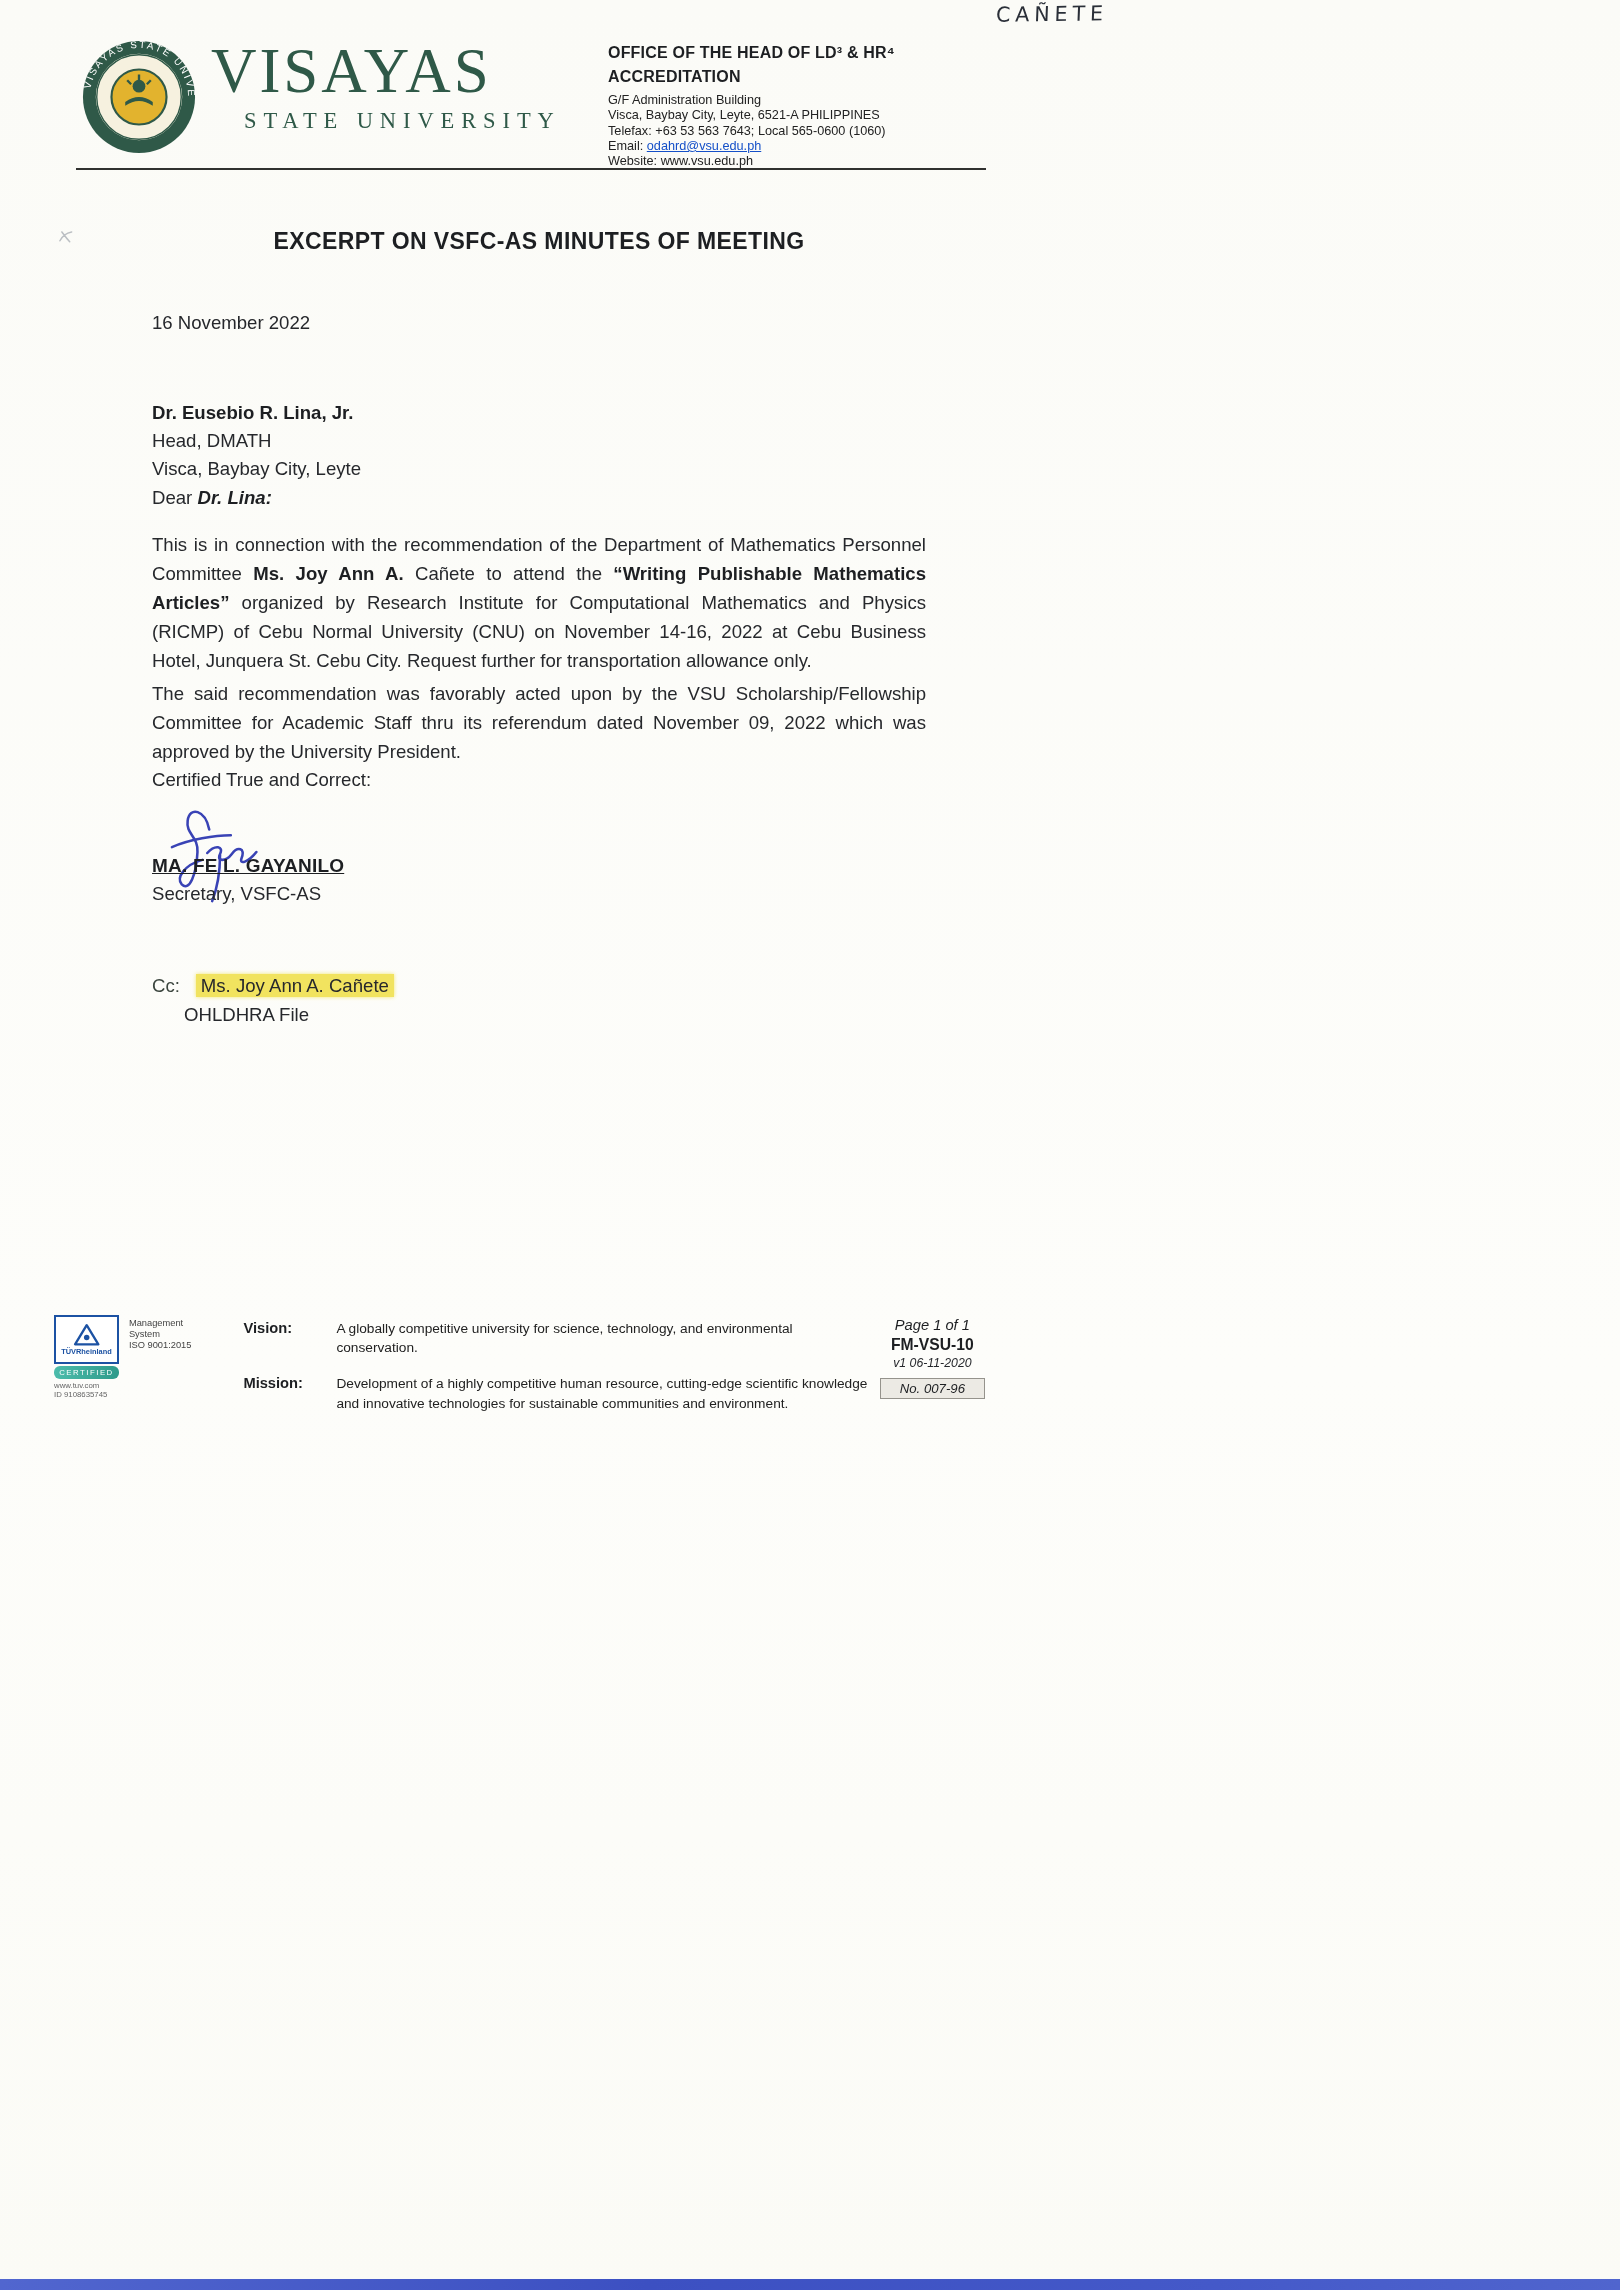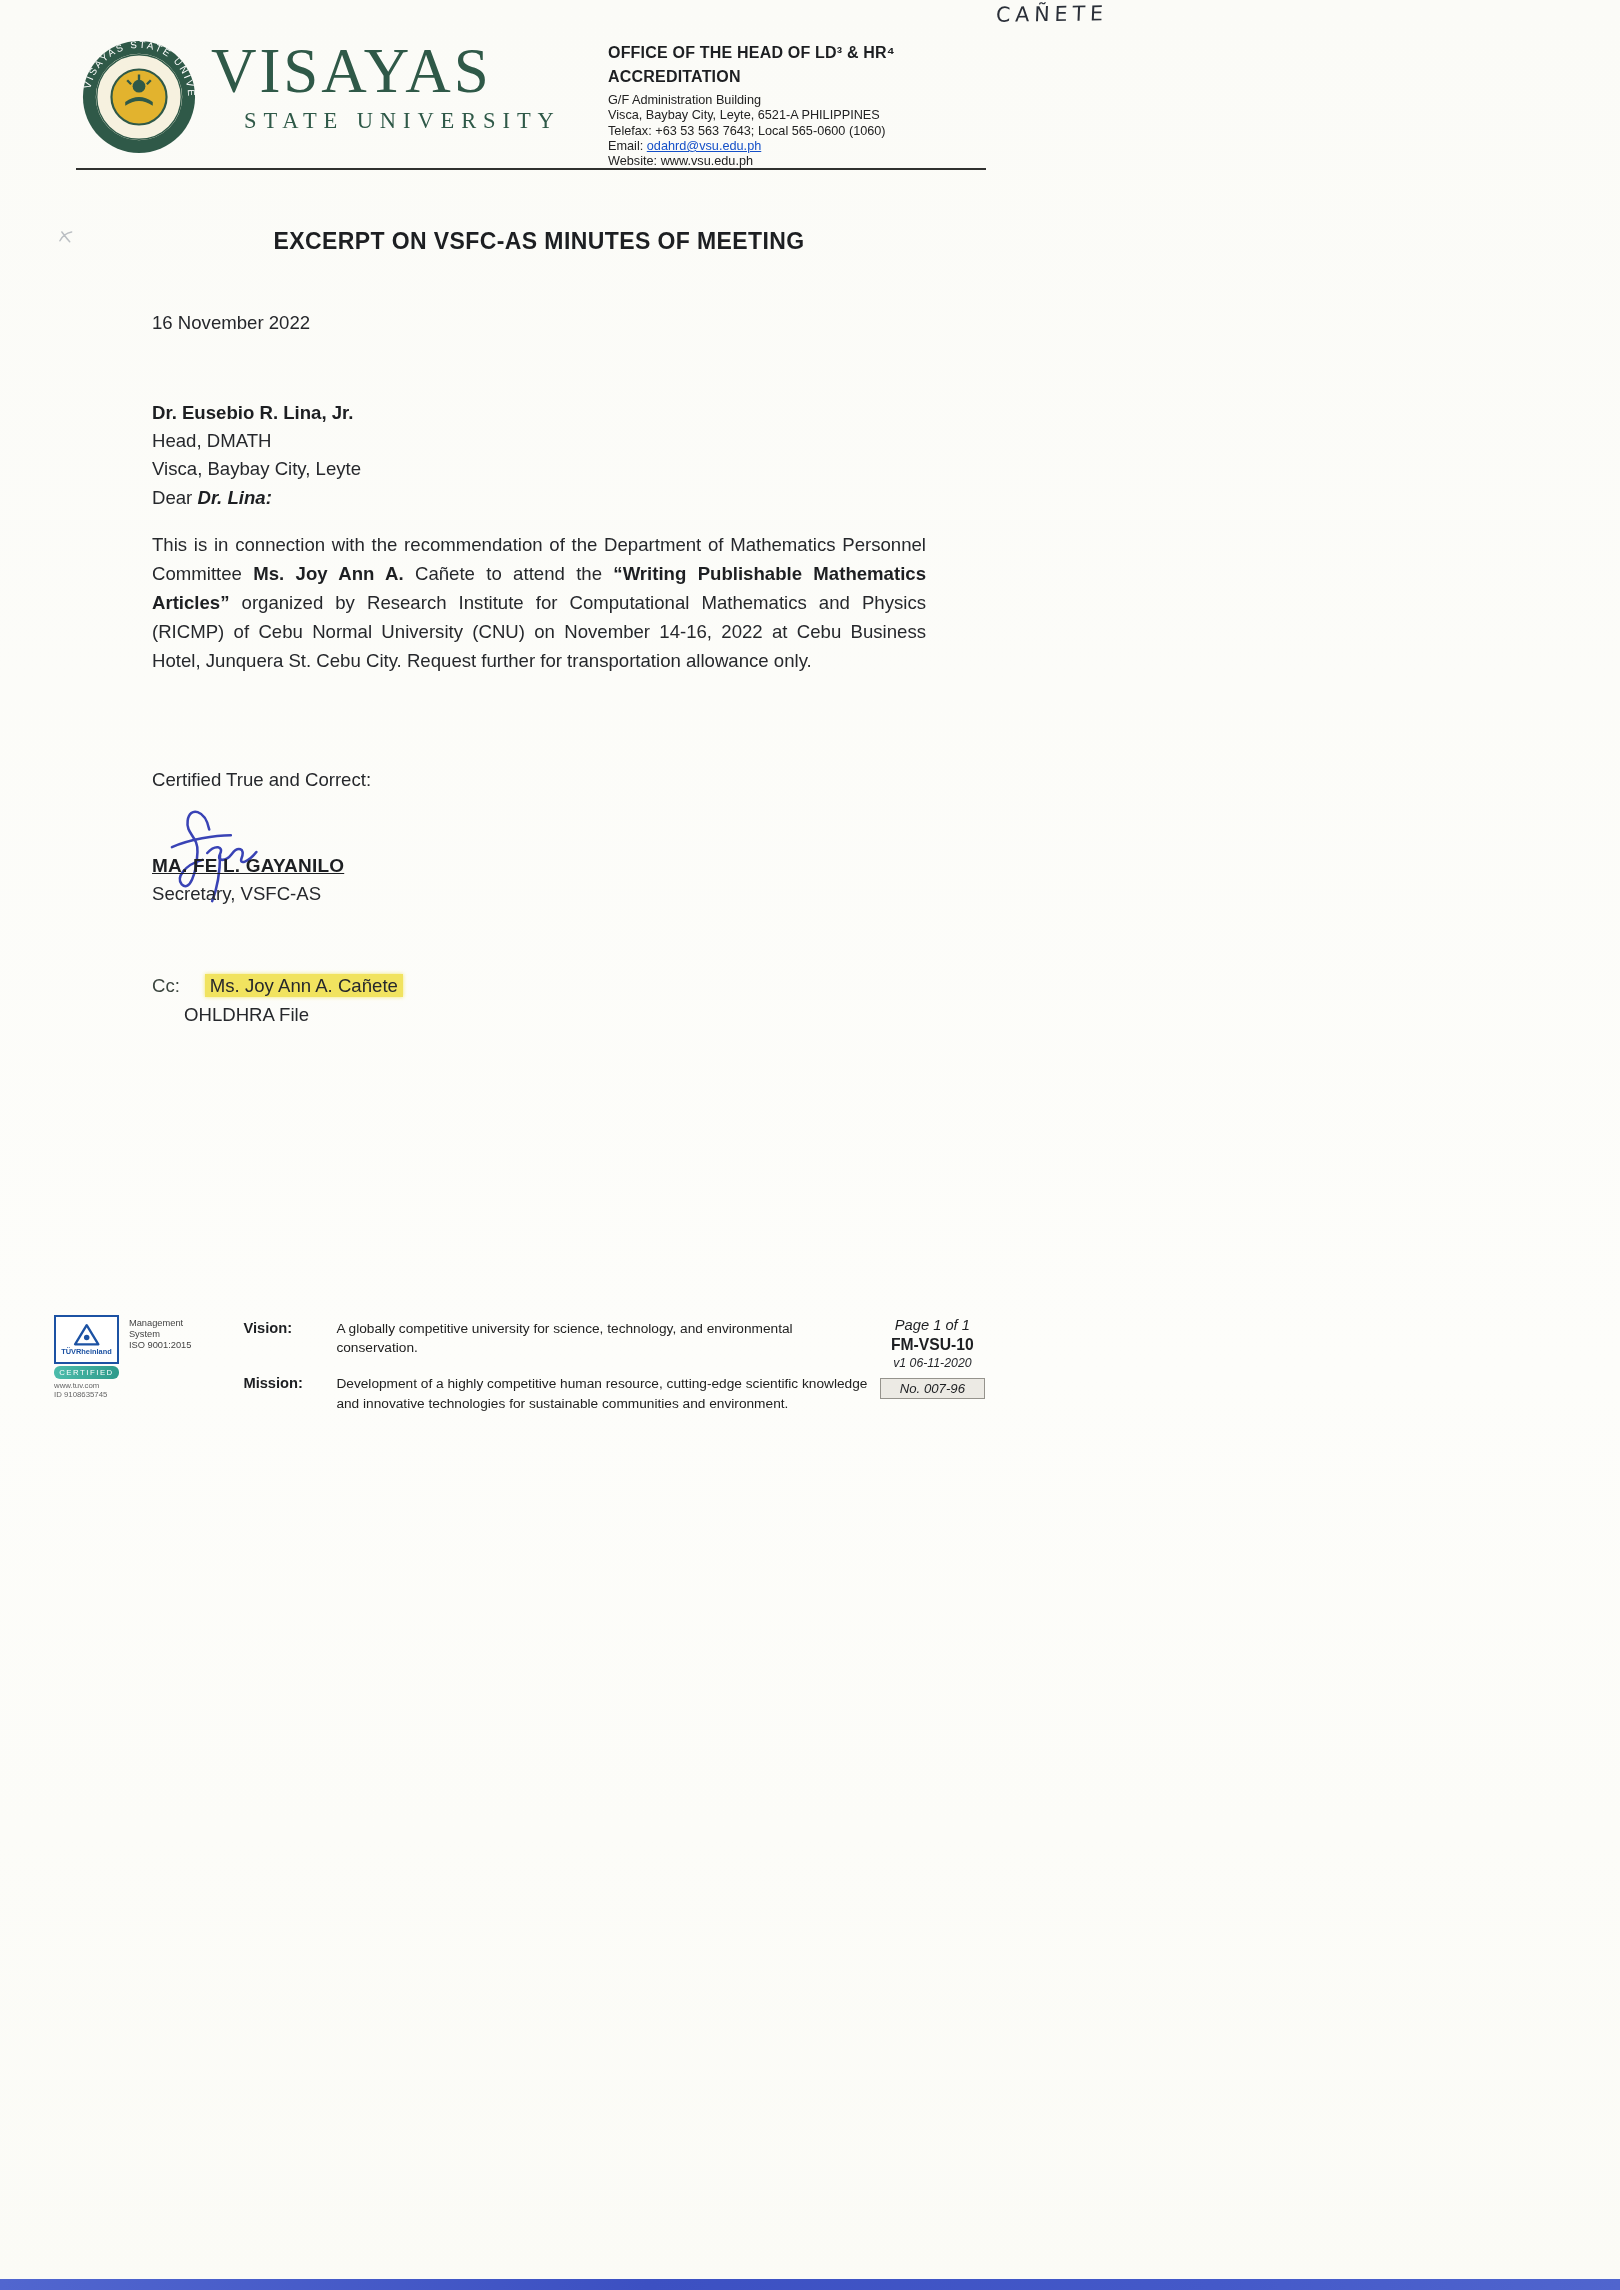--- a/index.html
+++ b/index.html
@@ -43,21 +43,21 @@
   .salutation{ position:absolute; top:487px; font-size:18.6px; }
   .para { position:absolute; width:774px; font-size:18.6px; line-height:29px; text-align:justify; color:#26282c; }
   .p1 { top:530px; }
   .p2 { top:679px; }
   .certified { position:absolute; top:769px; font-size:18.6px; }
   .signature { position:absolute; left:15.7px; top:800px; }
   .sig-name  { position:absolute; top:855px; font-size:19px; font-weight:bold;
                text-decoration:underline; letter-spacing:0.2px; color:#1d1f22; }
   .sig-title { position:absolute; top:883px; font-size:18.6px; }
   .cc { position:absolute; top:975px; font-size:18.6px; }
-  .cc-label { margin-right:25px; color:#3c463f; }
+  .cc-label { margin-right:16px; color:#3c463f; }
   .highlight { background:#f1e35f; padding:1px 4.9px; box-shadow:0 0 3.9px rgba(241,227,95,.9); }
   .cc-file { margin-left:32px; margin-top:7px; }
 
   .bold { font-weight:bold; color:#1d1f22; }
   .bold-italic { font-weight:bold; font-style:italic; color:#1d1f22; }
 
   
   .footer { position:absolute; left:54px; top:1315px; width:931px; display:flex; align-items:flex-start; }
   .tuv { display:flex; width:162px; flex-shrink:0; }
   .tuv-left { width:69px; }
@@ -137,20 +137,21 @@
     <div class="recipient">
       <div class="bold">Dr. Eusebio R. Lina, Jr.</div>
       <div>Head, DMATH</div>
       <div>Visca, Baybay City, Leyte</div>
     </div>
 
     <div class="salutation"><span>Dear </span><span class="bold-italic">Dr. Lina:</span></div>
 
     <p class="para p1"><span>This is in connection with the recommendation of the Department of Mathematics Personnel Committee </span><span class="bold">Ms. Joy Ann A.</span><span> Cañete to attend the </span><span class="bold">“Writing Publishable Mathematics Articles”</span><span> organized by Research Institute for Computational Mathematics and Physics (RICMP) of Cebu Normal University (CNU) on November 14-16, 2022 at Cebu Business Hotel, Junquera St. Cebu City.  Request further for transportation allowance only.</span></p>
 
+    <p class="para p2">The said recommendation was favorably acted upon by the VSU Scholarship/Fellowship Committee for Academic Staff thru its referendum dated November 09, 2022 which was approved by the University President.</p>
 
     <div class="certified">Certified True and Correct:</div>
 
     <svg class="signature" width="108" height="106" viewBox="0 0 110 108">
       <g fill="none" stroke="#2934b0" stroke-width="2.6" stroke-linecap="round" opacity="0.92">
         <path d="M42 30 C38 10, 22 6, 20 21 C18 35, 31 37, 30 53 C29 75, 22 94, 14 86 C8 79, 17 66, 35 61"></path>
         <path d="M4 48 C22 40, 48 36, 64 36"></path>
         <path d="M40 54 C48 45, 57 47, 53 55 C49 63, 59 63, 65 55 C71 47, 79 49, 75 59 C72 67, 82 63, 90 53"></path>
         <path d="M53 56 C53 74, 50 90, 45 103"></path>
       </g>

